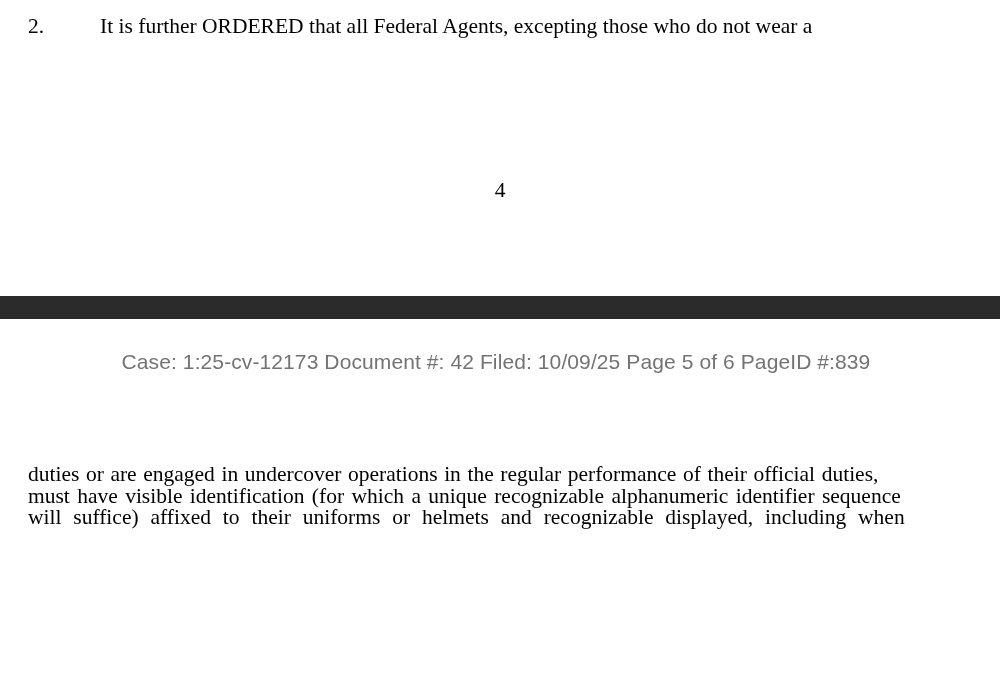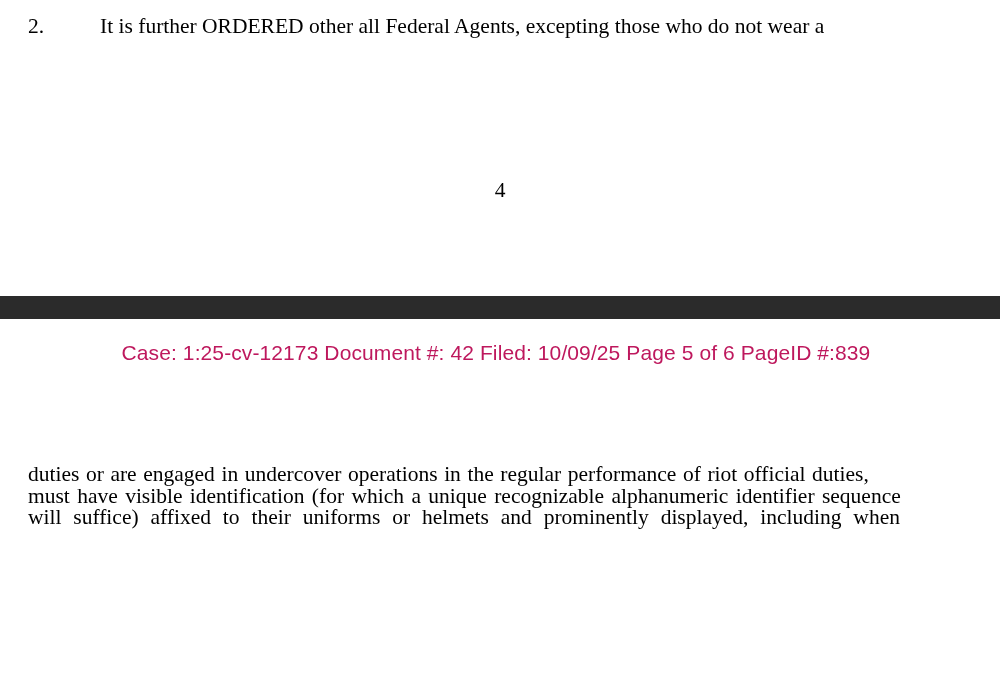--- a/index.html
+++ b/index.html
@@ -82,26 +82,26 @@
     left: 0;
     top: 319px;
     width: 1000px;
     height: 360px;
     background: #ffffff;
   }
 
   .cm-header {
     position: absolute;
     left: 0;
-    top: 22px;
+    top: 31px;
     width: 992px;
     text-align: center;
     font-family: "Liberation Sans", sans-serif;
     font-size: 21px;
-    color: #be185d;
+    color: #737373;
     letter-spacing: 0.1px;
     white-space: nowrap;
   }
 
   .para-continued {
     position: absolute;
     left: 28px;
     top: 145px;
     width: 956px;
   }
@@ -118,36 +118,36 @@
   .j4 { word-spacing: 0px; }
 </style>
 </head>
 <body>
 
 <div class="page">
 
   <div class="page-top">
 
     <div class="para-numbered body-text">
-      <span class="line line1"><span class="num">2.</span><span>It is further ORDERED other all Federal Agents, excepting those who do not wear a</span></span>
+      <span class="line line1"><span class="num">2.</span><span>It is further ORDERED that all Federal Agents, excepting those who do not wear a</span></span>
       <span class="line-gap"></span>
     </div>
 
     <div class="page-number">4</div>
   </div>
 
   <div class="page-separator"></div>
 
   <div class="page-bottom">
 
     <div class="cm-header">Case: 1:25-cv-12173 Document #: 42 Filed: 10/09/25 Page 5 of 6 PageID #:839</div>
 
     <div class="para-continued body-text justified">
-      <span class="line j1">duties or are engaged in undercover operations in the regular performance of riot official duties,</span>
+      <span class="line j1">duties or are engaged in undercover operations in the regular performance of their official duties,</span>
       <span class="line-gap"></span>
       <span class="line j2">must have visible identification (for which a unique recognizable alphanumeric identifier sequence</span>
       <span class="line-gap"></span>
-      <span class="line j3">will suffice) affixed to their uniforms or helmets and prominently displayed, including when</span>
+      <span class="line j3">will suffice) affixed to their uniforms or helmets and recognizable displayed, including when</span>
       <span class="line-gap"></span>
     </div>
   </div>
 
 </div>
 
 </body></html>

